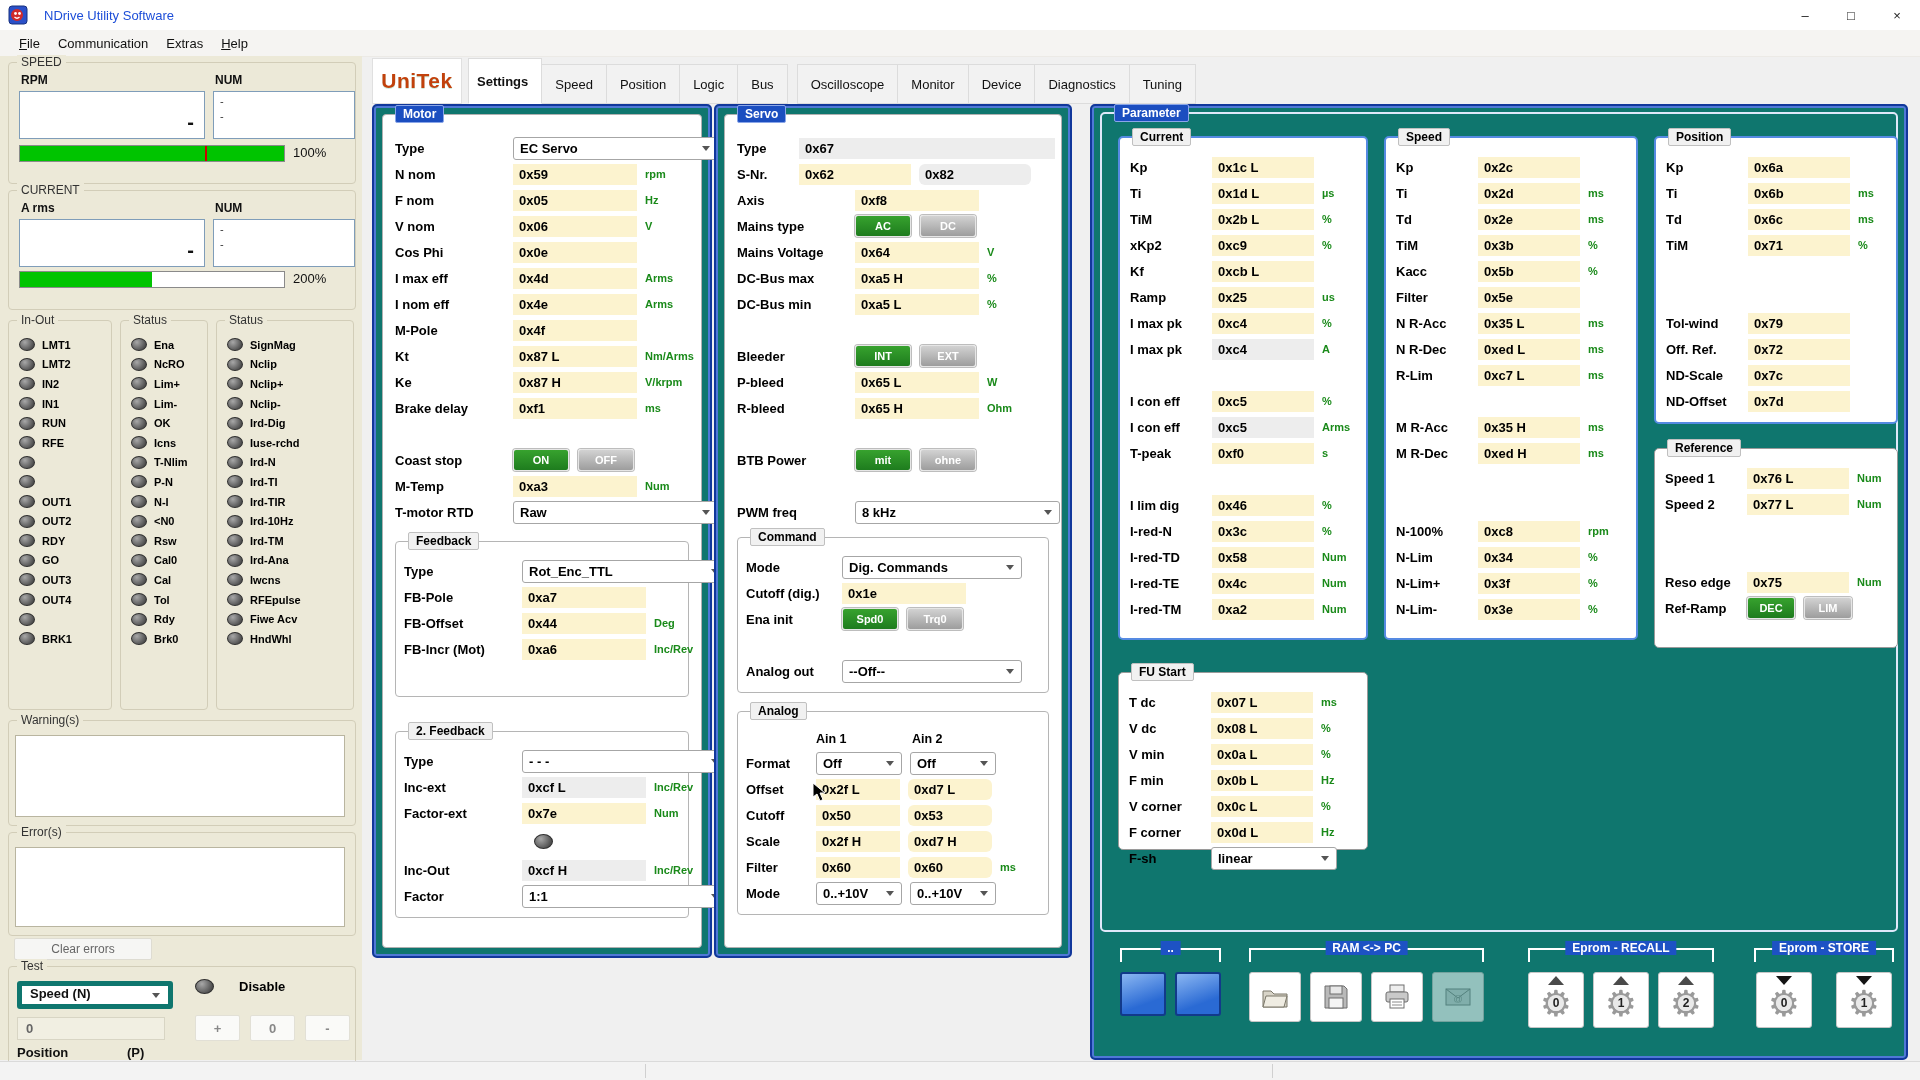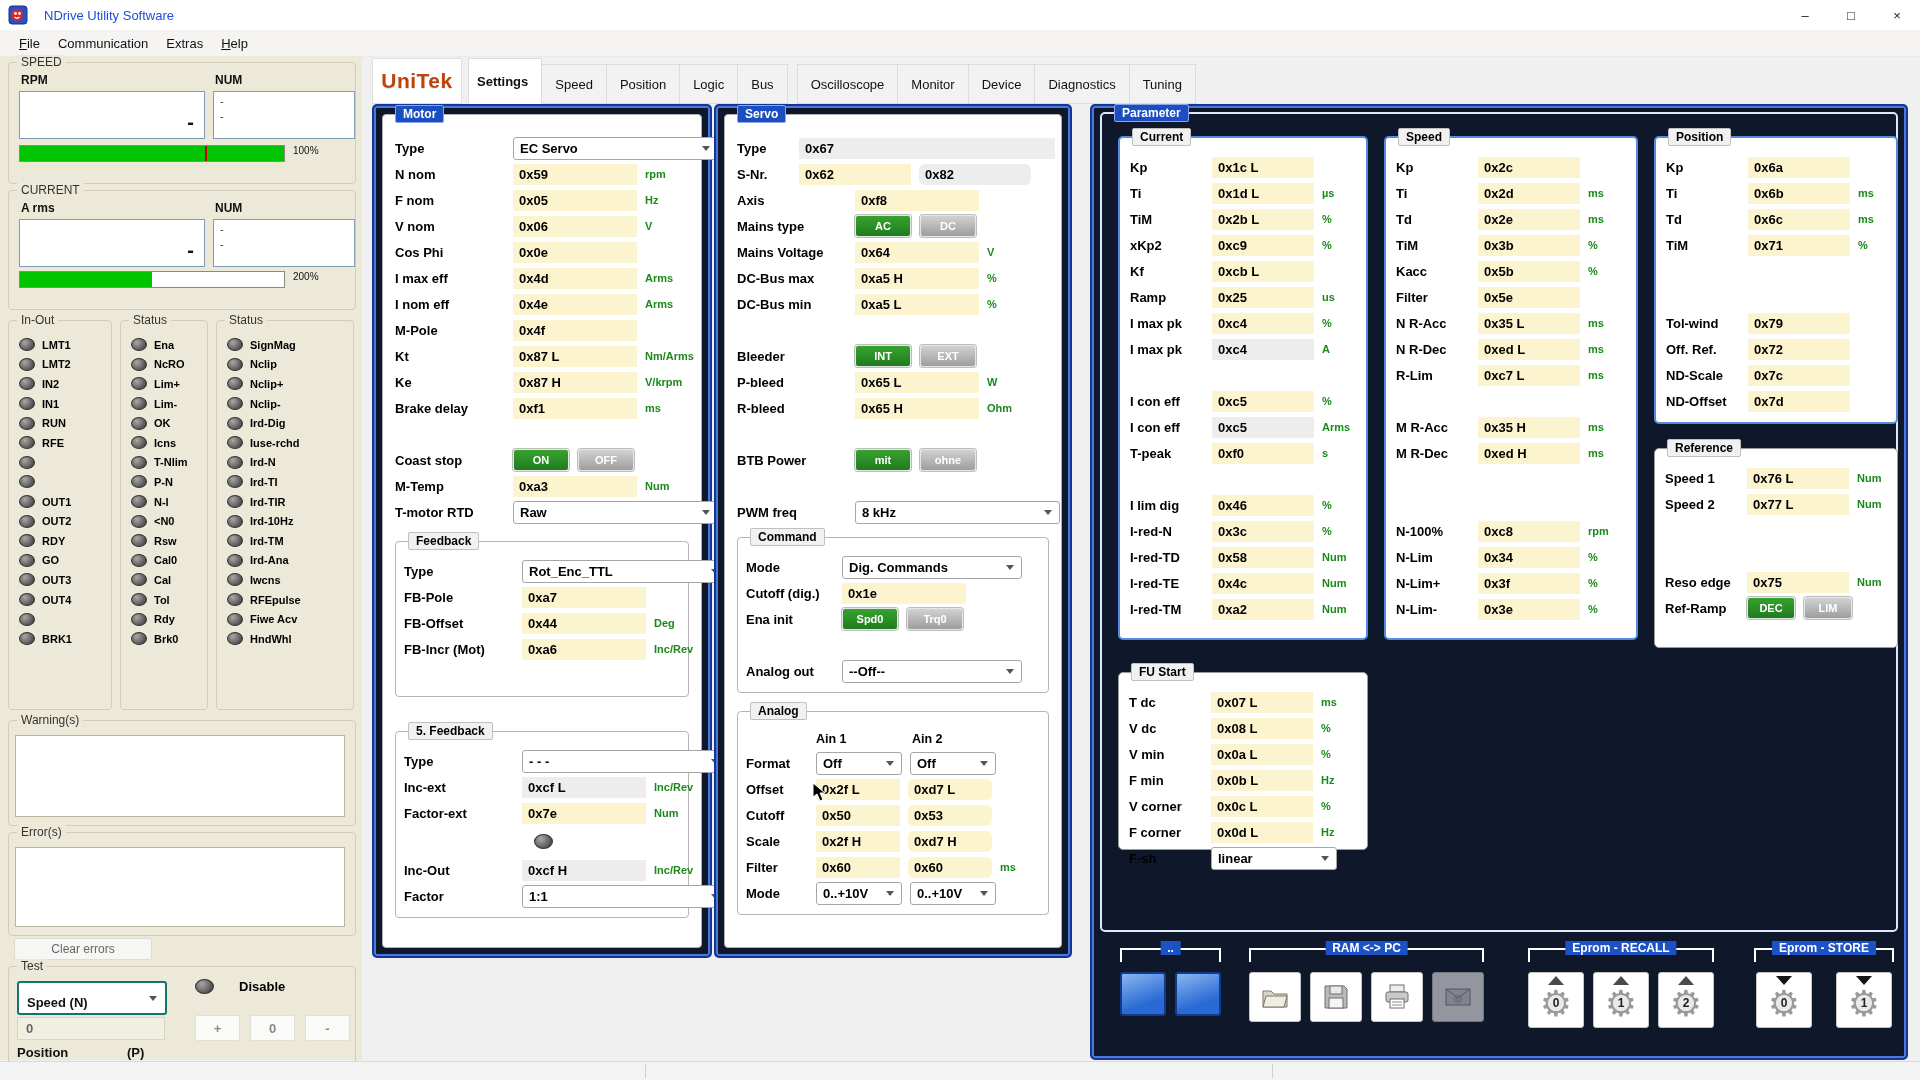--- a/index.html
+++ b/index.html
@@ -19,48 +19,48 @@
   .leftpanel{position:absolute;left:0;top:56px;width:362px;height:1004px;background:#ece9d8;}
   .xgroup{position:absolute;border:1px solid #d2cdb8;border-radius:4px;}
   .xtitle{position:absolute;top:-8px;left:8px;background:#ece9d8;padding:0 4px;font-size:12px;color:#333;}
   .fieldlbl{font-size:12px;color:#111;font-weight:bold;}
   .bigfield{background:#fff;border:1px solid #7f9db9;display:flex;align-items:flex-end;justify-content:flex-end;
             font-size:20px;font-weight:bold;color:#111;padding:2px 10px 4px 4px;}
   .numfield{background:#fff;border:1px solid #7f9db9;font-size:11px;color:#333;padding:2px 6px;line-height:15px;}
   .barwrap{position:relative;height:15px;border:1px solid #8a8a8a;background:#fff;}
   .barfill{position:absolute;left:0;top:0;bottom:0;background:#00c400;}
   .bartick{position:absolute;top:0;bottom:0;width:2px;background:#cc0000;}
-  .barpct{font-size:10px;color:#111;}
+  .barpct{font-size:13px;color:#111;}
   .ledrow{display:flex;align-items:center;gap:7px;height:19.6px;}
   .led{width:14px;height:11px;border-radius:50%;flex:0 0 auto;
        background:radial-gradient(circle at 35% 30%,#a8a8a8,#4e4e4e 75%);border:1px solid #2e2e2e;}
   .led.big{width:17px;height:13px;}
   .ledlbl{font-size:11px;font-weight:bold;color:#000;white-space:nowrap;}
   .whitebox{position:absolute;background:#fff;border:1px solid #b9b5a0;}
   .flatbtn{background:#f6f6f4;border:1px solid #dedcd2;border-radius:2px;color:#666;font-size:12px;
            display:flex;align-items:center;justify-content:center;}
   .tbtn{background:#fafaf8;border:1px solid #e2e0d6;border-radius:2px;color:#888;font-size:13px;font-weight:bold;
         width:45px;height:26px;display:flex;align-items:center;justify-content:center;}
   .testfield{background:#f1efe2;border:1px solid #d8d5c4;color:#666;font-size:13px;font-weight:bold;padding:3px 8px;}
   
-  .selbox{position:relative;background:#fff;border:2px solid #0f766e;border-radius:3px;font-size:13px;font-weight:bold;
-          color:#111;padding:12px 20px 3px 8px;}
+  .selbox{position:relative;background:#fff;border:5px solid #0f766e;border-radius:3px;font-size:13px;font-weight:bold;
+          color:#111;padding:0 20px 3px 8px;}
   .selbox::after{content:"";position:absolute;right:8px;top:50%;margin-top:-2px;
                  border-left:4px solid transparent;border-right:4px solid transparent;border-top:5px solid #555;}
   
   .tabstrip{position:absolute;left:372px;top:58px;display:flex;align-items:flex-end;height:46px;}
   .logobox{width:88px;height:44px;background:#fff;border:1px solid #e0e0e0;display:flex;align-items:center;justify-content:center;margin-right:6px;}
   .logotext{font-size:21px;font-weight:bold;color:#c2410c;letter-spacing:.5px;text-shadow:0 1px 0 #cdeedd;}
   .tab{height:38px;display:flex;align-items:center;padding:0 13px;background:#f2f2f2;border:1px solid #dcdcdc;
        border-left:none;font-size:13px;color:#111;}
   .tab:first-of-type{border-left:1px solid #dcdcdc;}
   .tab.active{background:#fff;height:44px;font-weight:bold;border-bottom:1px solid #fff;padding-left:8px;}
   .tab.gap{margin-left:9px;border-left:1px solid #dcdcdc;}
   
-  .bluepanel{position:absolute;background:#0f172a;border:2px solid #11379b;border-radius:5px;
+  .bluepanel{position:absolute;background:#0f766e;border:2px solid #11379b;border-radius:5px;
              box-shadow:inset 0 0 0 2px #4f78d6;}
   .bigbox{position:absolute;left:8px;right:8px;top:8px;bottom:8px;background:#fff;border:1px solid #b0b0b0;border-radius:4px;
           padding:20px 10px 6px 12px;box-sizing:border-box;}
   .chip{position:absolute;top:-10px;left:12px;padding:1px 7px;font-size:12px;font-weight:bold;background:#f1f1f1;
         border:1px solid #c0c0c0;color:#000;border-radius:2px;white-space:nowrap;}
   .chip.blue{background:#1b4ec0;color:#fff;border:1px solid #8aa6e8;}
   .subbox{position:relative;border:1px solid #b5b5b5;border-radius:4px;margin:10px 2px 0 0;padding:16px 6px 8px 8px;background:#fff;}
   
   .rows{--lw:118px;--vw:112px;--sw:175px;--tw:54px;}
   .prow{display:flex;align-items:center;height:26px;}
@@ -651,21 +651,21 @@
           <div class="prow f">
             <span class="plabel">FB-Incr (Mot)</span>
             <span class="pval">0xa6</span>
 
             <span class="punit">Inc/Rev</span>
           </div>
         </div>
       <div style="height:26px;"></div>
     </div>
     <div class="subbox" style="margin-top:34px;">
-      <span class="chip">5. Feedback</span>
+      <span class="chip">2. Feedback</span>
       <div class="rows motor-rows">
 
           <div class="prow sel">
             <span class="plabel">Type</span>
             <span class="pval">- - -</span>
 
           </div>
 
           <div class="prow g">
             <span class="plabel">Inc-ext</span>

